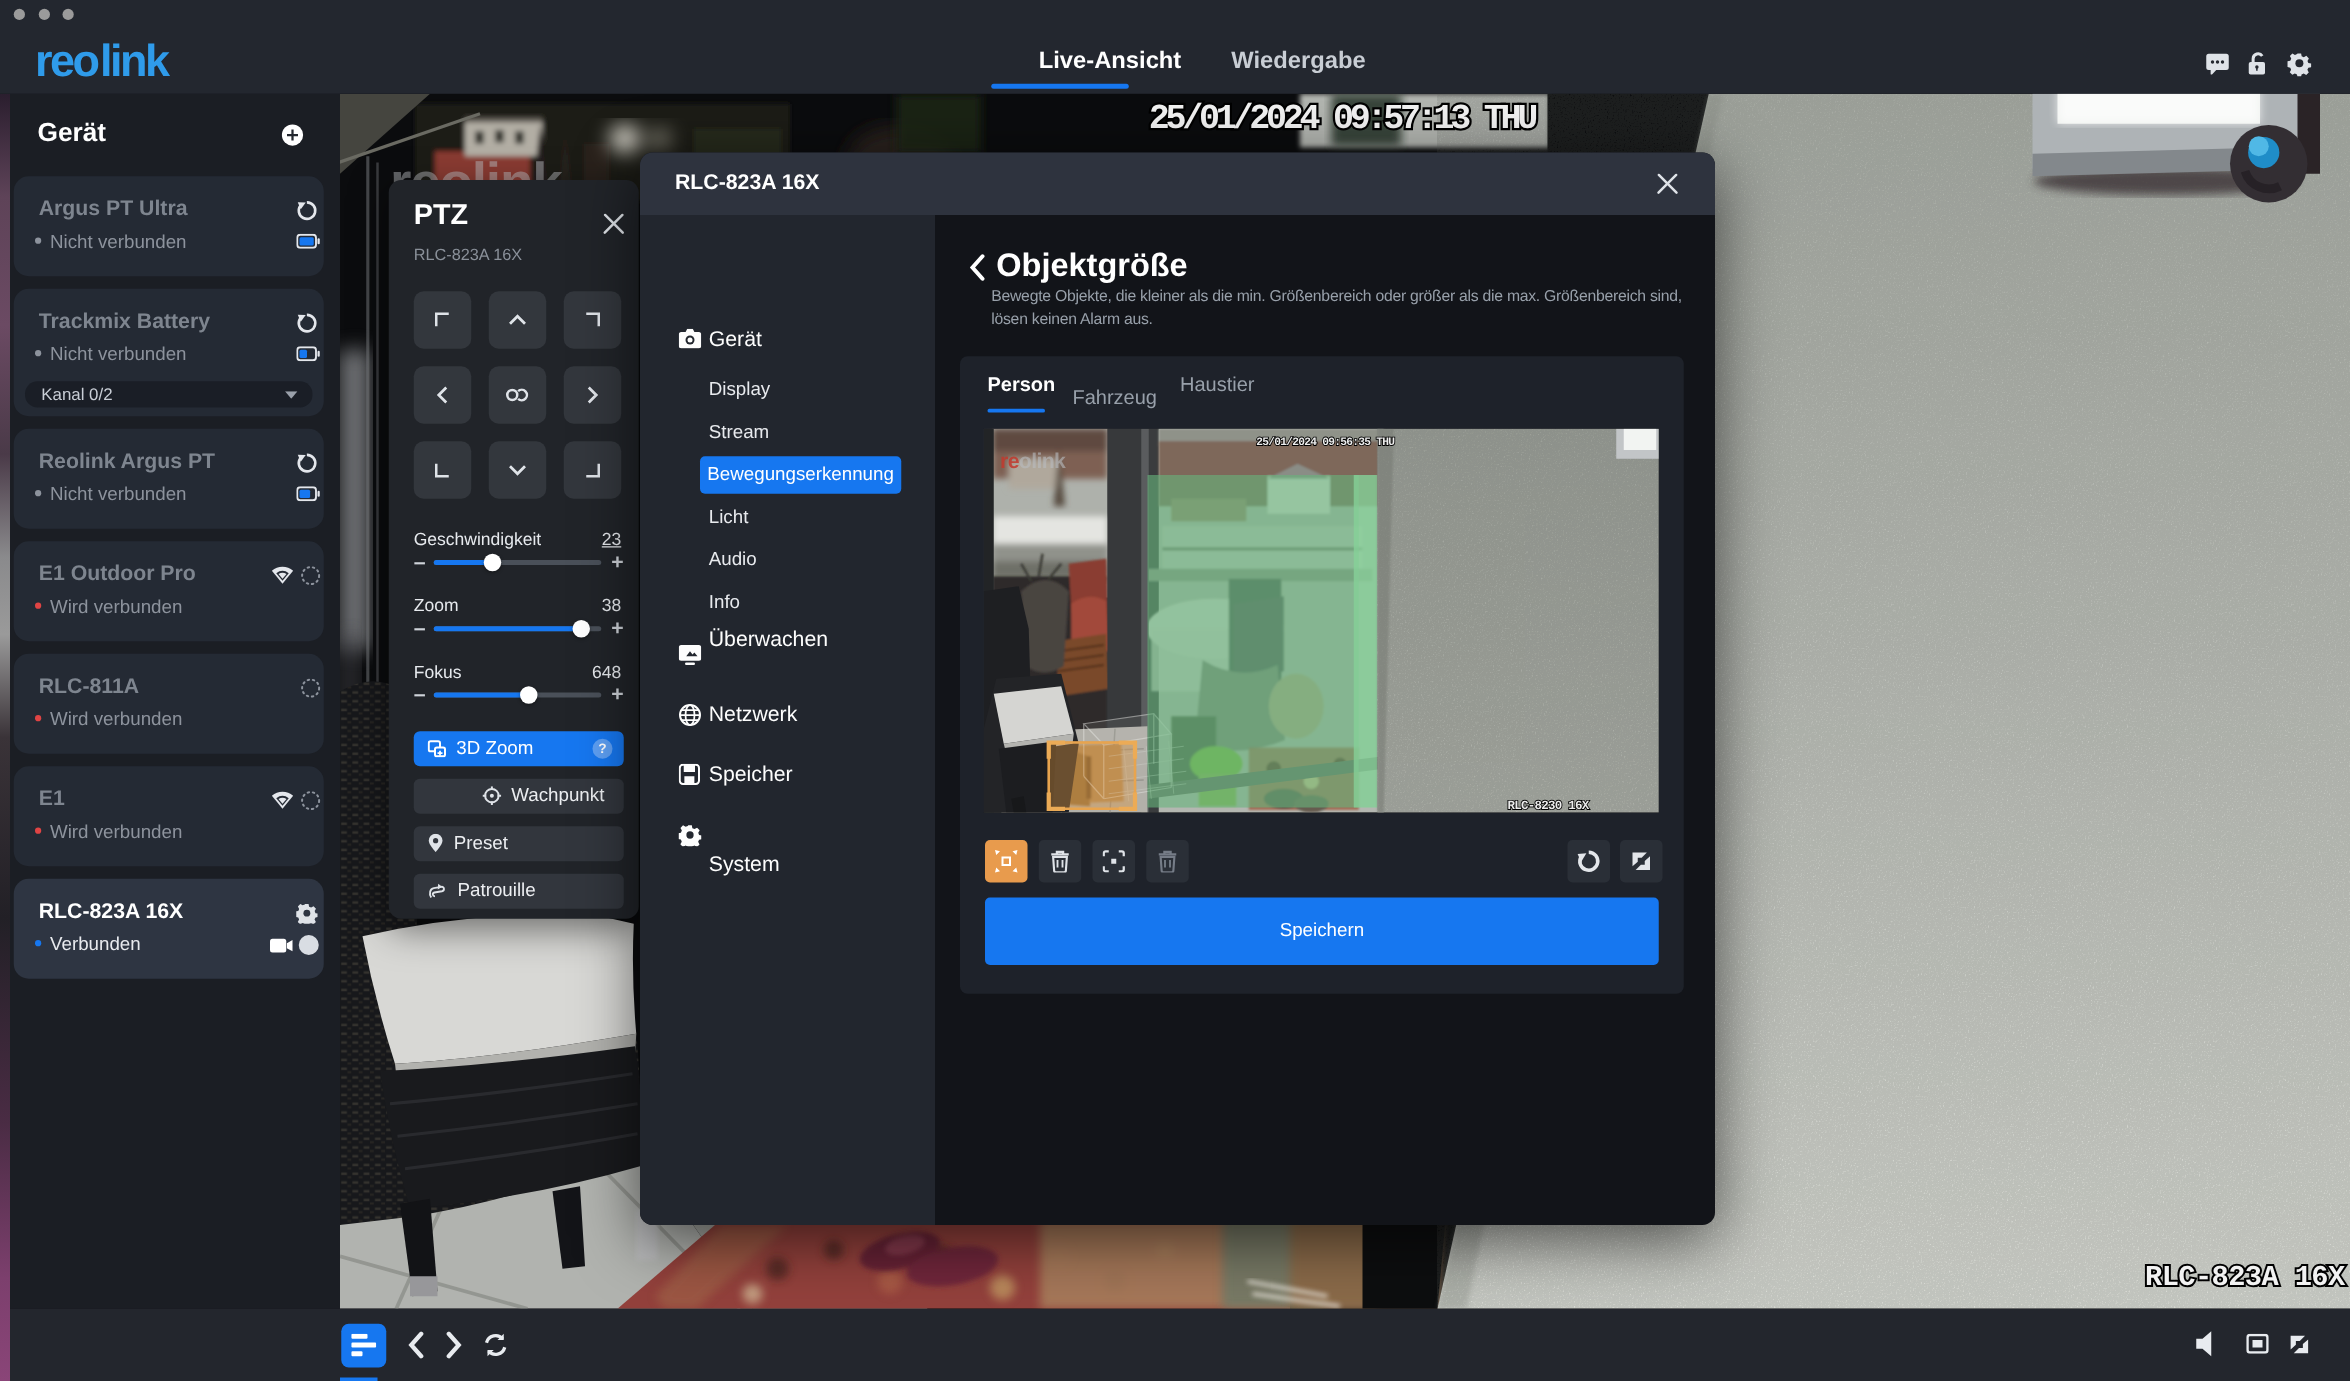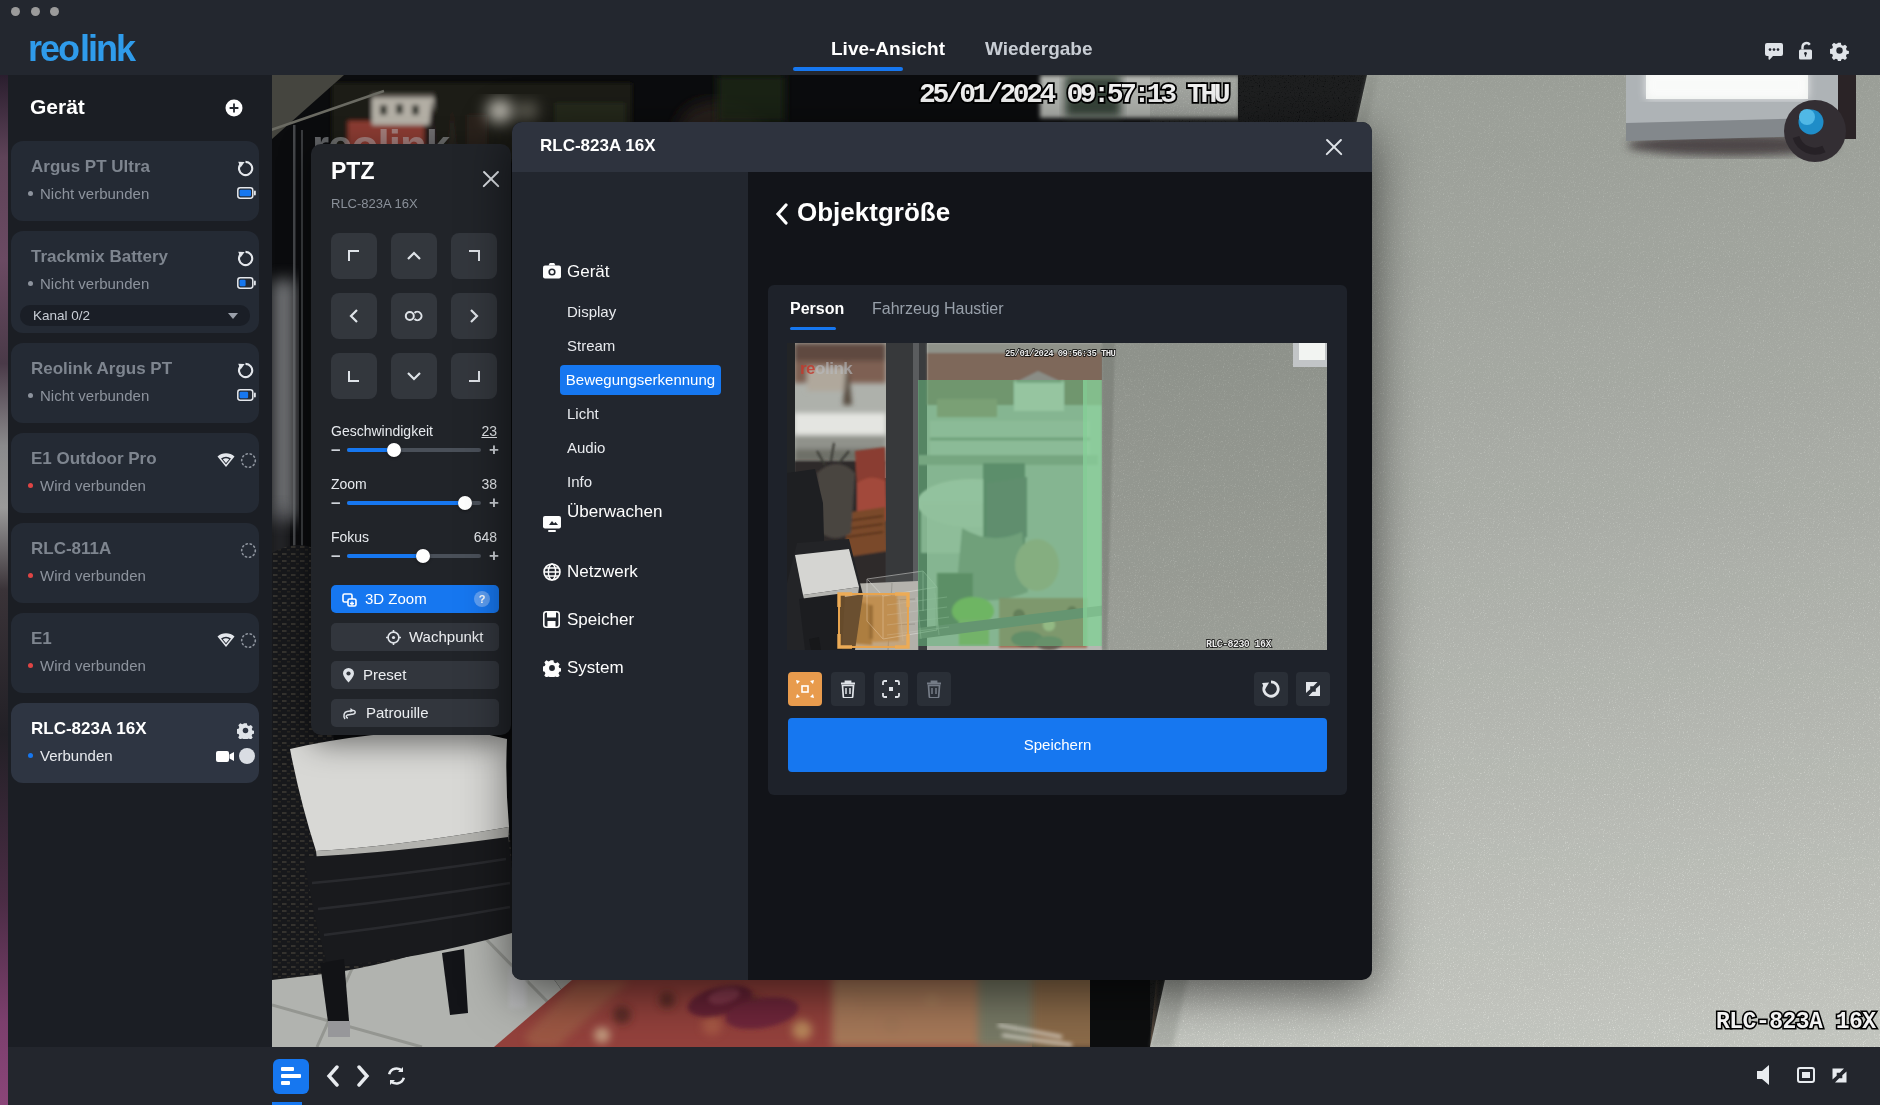--- a/index.html
+++ b/index.html
@@ -537,30 +537,31 @@
   <svg class="abs" style="left:31px;top:489px;" width="17" height="17" viewBox="0 0 17 17">
       <rect x="0.8" y="0.8" width="15.4" height="15.4" rx="2.5" fill="none" stroke="#fdfdfd" stroke-width="1.6"></rect>
       <path d="M4 1h9v5.5H4z" fill="#fdfdfd"></path>
       <rect x="4.5" y="10" width="8" height="6" fill="#fdfdfd"></rect>
     </svg>
   <div class="nav1" style="top:488px;">Speicher</div>
   <svg class="abs" style="left:31px;top:537px;" width="18" height="18" viewBox="0 0 21 21">
       <path fill="#fdfdfd" d="M8.8 1.5h3.4l.5 2.6 2 .9 2.4-1.3 2.4 2.4-1.3 2.4.8 2 2.6.5v3.4l-2.6.5-.9 2 1.3 2.4-2.4 2.4-2.4-1.3-2 .8-.5 2.6H8.8l-.5-2.6-2-.9-2.4 1.3-2.4-2.4 1.3-2.4-.8-2-2.6-.5V8.8l2.6-.5.9-2-1.3-2.4 2.4-2.4 2.4 1.3 2-.8z"></path>
       <circle cx="10.5" cy="10.5" r="3.4" fill="#22262e"></circle>
     </svg>
-  <div class="nav1" style="top:536px;">System</div>
+  <div class="nav1" style="top:560px;">System</div>
 
   <svg class="abs" style="left:262px;top:81px;" width="15" height="22" viewBox="0 0 15 22">
       <path d="M12 2 4 11l8 9" fill="none" stroke="#fff" stroke-width="3.2" stroke-linecap="round"></path>
     </svg>
   <div id="m-title">Objektgröße</div>
+  <div id="m-desc" style="white-space:nowrap;">Bewegte Objekte, die kleiner als die min. Größenbereich oder größer als die max. Größenbereich sind,<br>lösen keinen Alarm aus.</div>
 
   <div id="m-card">
     <div class="mtab on" style="left:22px;">Person</div>
-    <div class="mtab" style="left:104px;">Fahrzeug</div>
+    <div class="mtab" style="left:90px;margin-top:10px;">Fahrzeug</div>
     <div class="mtab" style="left:176px;">Haustier</div>
     <div id="mtab-line"></div>
     <div id="preview">
     <svg width="540" height="307" viewBox="0 0 540 307">
       <defs>
         <filter id="pb1">
               <feGaussianBlur stdDeviation="1"></feGaussianBlur>
             </filter>
         <filter id="pb2">
               <feGaussianBlur stdDeviation="2.5"></feGaussianBlur>

